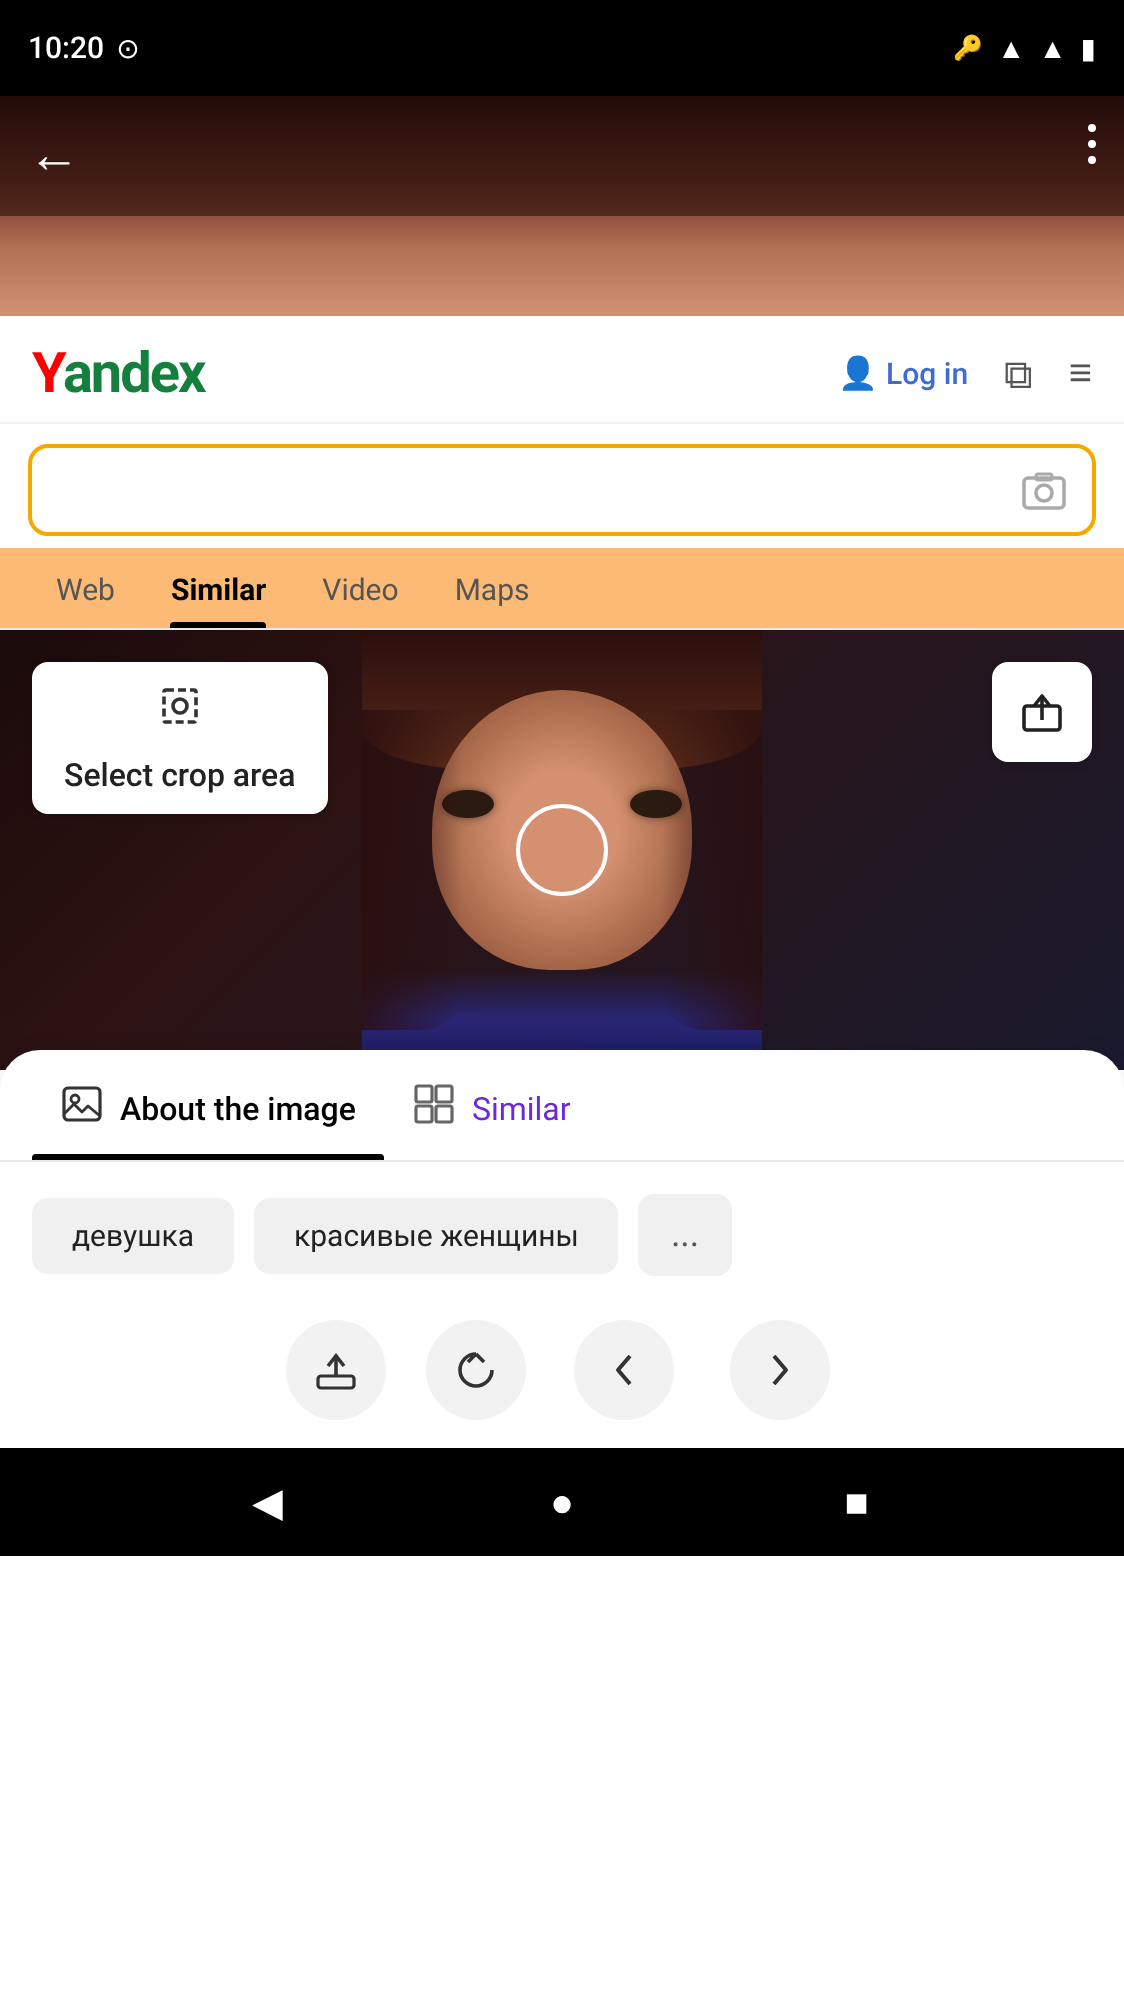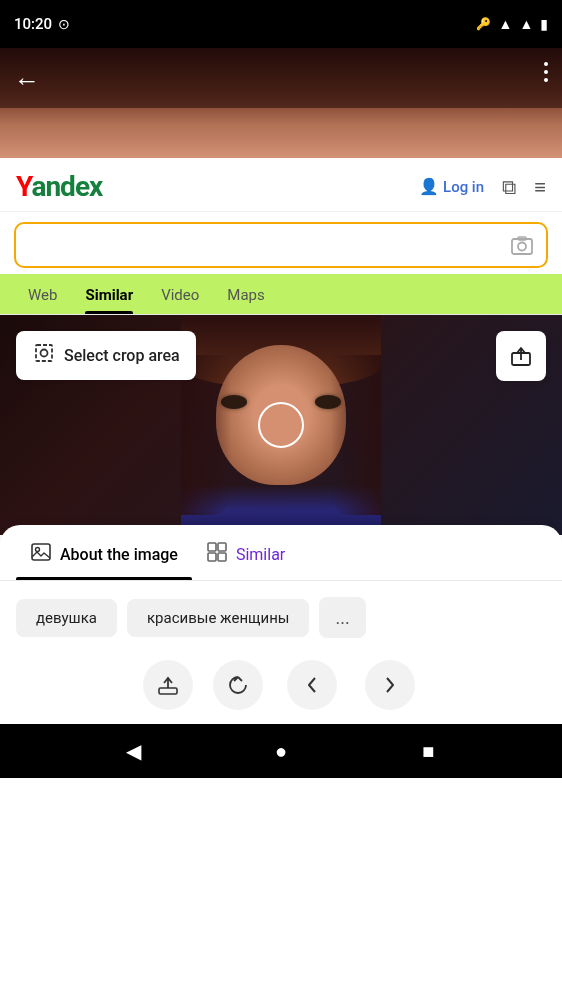--- a/index.html
+++ b/index.html
@@ -113,21 +113,21 @@
     }
     .search-camera-btn {
       color: #aaa; font-size: 22px; cursor: pointer;
       display: flex; align-items: center;
     }
 
     
     .nav-tabs {
       display: flex;
       padding: 4px 14px 0 14px;
-      background: #bef264;
+      background: #fdba74;
       gap: 0;
       border-bottom: 1px solid #e8e8e8;
     }
     .nav-tab {
       padding: 8px 14px 10px 14px;
       font-size: 15px;
       color: #555;
       cursor: pointer;
       position: relative;
     }
@@ -169,20 +169,21 @@
       top: 16px; left: 16px;
       background: #fff;
       border-radius: 8px;
       display: flex; align-items: center; gap: 8px;
       padding: 10px 16px;
       font-size: 16px; font-weight: 500;
       color: #222;
       cursor: pointer;
       box-shadow: 0 1px 4px rgba(0,0,0,0.15);
       z-index: 20;
+      flex-direction: column;
     }
     .crop-icon { font-size: 20px; color: #333; }
 
     
     .share-btn {
       position: absolute;
       top: 16px; right: 16px;
       background: #fff;
       border-radius: 8px;
       width: 50px; height: 50px;

